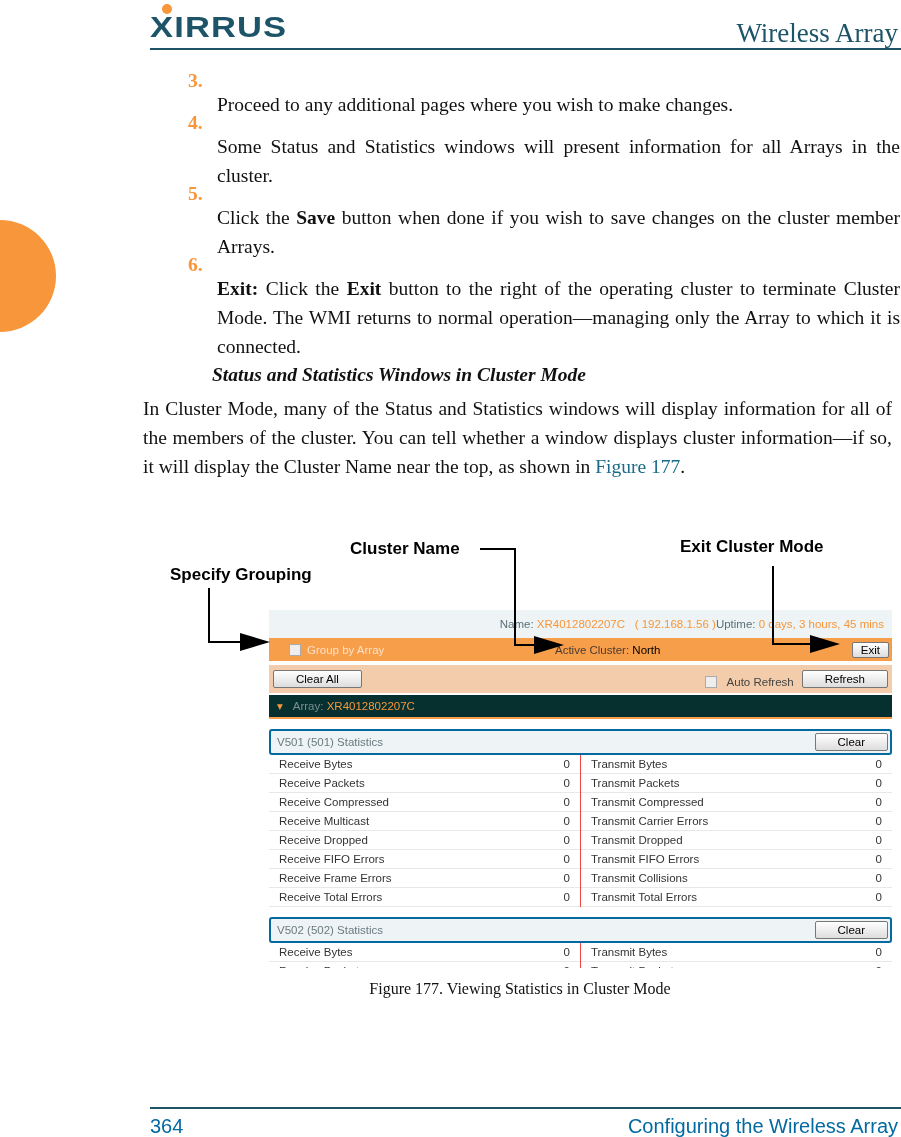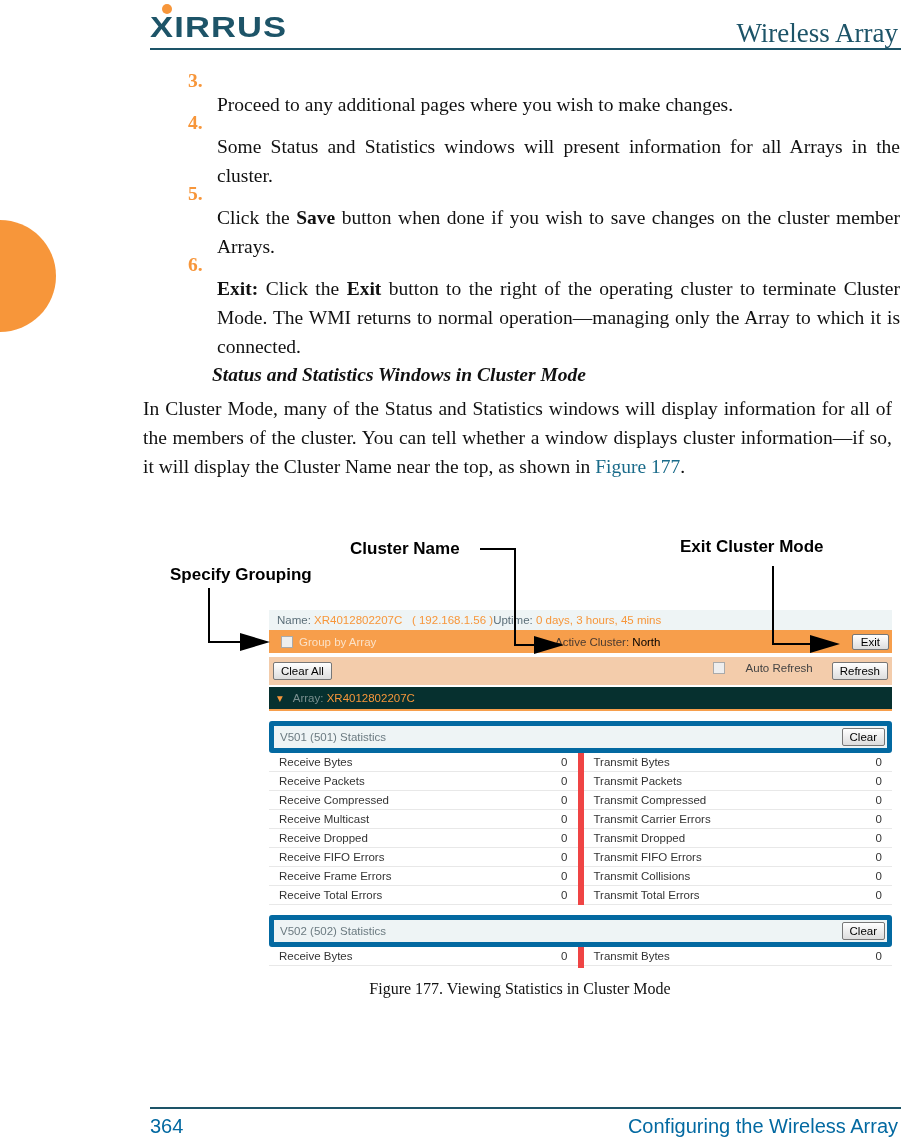--- a/index.html
+++ b/index.html
@@ -13,31 +13,31 @@
   .step{left:150px;width:750px;font-family:"Liberation Serif",serif;font-size:19.5px;line-height:29px;}
   .step .num{position:absolute;left:38px;color:#f7963a;font-weight:bold;}
   .step .txt{position:absolute;left:67px;right:0;text-align:justify;margin-top:24px;}
   .h3{left:165px;top:364px;font-family:"Liberation Serif",serif;font-style:italic;font-weight:bold;font-size:19.5px;margin-left:47px;}
   .para{left:143px;width:749px;top:394px;font-family:"Liberation Serif",serif;font-size:19.5px;line-height:29px;text-align:justify;}
   .link{color:#1a6b8a;}
   .callout{font-family:"Liberation Sans",sans-serif;font-weight:bold;font-size:17px;color:#000;}
   .line{background:#000;position:absolute;}
   .arrow{position:absolute;width:0;height:0;border-top:9px solid transparent;border-bottom:9px solid transparent;border-left:30px solid #000;}
   .shot{left:269px;top:610px;width:623px;height:358px;overflow:hidden;font-family:"Liberation Sans",sans-serif;font-size:11.5px;}
-  .row1{height:20px;background:#eef4f5;display:flex;align-items:center;justify-content:flex-start;padding:0 8px;color:#5b6e78;}
+  .row1{height:28px;background:#eef4f5;display:flex;align-items:center;justify-content:flex-end;padding:0 8px;color:#5b6e78;}
   .orange{color:#f7963a;}
-  .row2{height:23px;background:#f79e4b;display:flex;align-items:center;padding:0 12px;color:#fbe2c8;position:relative;}
+  .row2{height:23px;background:#f79e4b;display:flex;align-items:center;padding:0 20px;color:#fbe2c8;position:relative;}
   .cb{width:10px;height:10px;border:1px solid #aaa;background:#eee;display:inline-block;margin-right:6px;}
-  .btn{border:1px solid #777;background:linear-gradient(#fff,#ddd);color:#000;font-size:11.5px;padding:2px 7px;border-radius:2px;font-family:"Liberation Sans",sans-serif;}
+  .btn{border:1px solid #777;background:linear-gradient(#fff,#ddd);color:#000;font-size:11.5px;padding:2px 22px;border-radius:2px;font-family:"Liberation Sans",sans-serif;}
   .row3{height:28px;background:#f3ccab;display:flex;align-items:center;justify-content:space-between;padding:0 4px;margin-top:4px;}
   .row4{height:22px;background:#06302f;display:flex;align-items:center;padding:0 8px;color:#7a8f8f;margin-top:2px;border-bottom:2px solid #f79e4b;}
-  .sec{margin-top:10px;border:5px solid #0369a1;background:#eef4f5;height:22px;display:flex;align-items:center;justify-content:space-between;padding:0 2px 0 6px;color:#6b7a80;border-radius:3px;gap:46px;}
+  .sec{margin-top:10px;border:2px solid #0369a1;background:#eef4f5;height:22px;display:flex;align-items:center;justify-content:space-between;padding:0 2px 0 6px;color:#6b7a80;border-radius:3px;gap:46px;}
   .grid{display:flex;}
   .col{width:50%;}
-  .col.left{border-right:6px solid #ef4444;}
+  .col.left{border-right:1px solid #ef4444;}
   .cell{height:18px;border-bottom:1px solid #e8e8e8;display:flex;justify-content:space-between;align-items:center;padding:0 10px;color:#333;}
   .caption{left:0;width:1040px;top:980px;text-align:center;font-family:"Liberation Serif",serif;font-size:16px;}
   .foot-rule{left:150px;right:0;top:1107px;height:1.5px;background:#1d5468;}
   .foot-l{left:150px;top:1115px;font-family:"Liberation Sans",sans-serif;font-size:20px;color:#0369a1;}
   .foot-r{right:3px;top:1115px;font-family:"Liberation Sans",sans-serif;font-size:20px;color:#0369a1;}
 </style>
 </head>
 <body>
 
 <div class="abs logo">XIRRUS</div>
@@ -76,21 +76,21 @@
     <span><span>Uptime:</span> <span class="orange">0 days, 3 hours, 45 mins</span></span>
   </div>
   <div class="row2">
     <span class="cb"></span>
     <span>Group by Array</span>
     <span style="position:absolute;left:286px;color:#4a3a30"><span>Active Cluster:</span> <b style="color:#000;font-weight:normal">North</b></span>
     <button class="btn" style="position:absolute;right:3px;padding:1px 8px">Exit</button>
   </div>
   <div class="row3">
     <button class="btn">Clear All</button>
-    <span style="display:flex;align-items:flex-start;gap:19px">
+    <span style="display:flex;align-items:flex-end;gap:8px">
         <span class="cb" style="margin-right:2px"></span>
         <span style="color:#444">Auto Refresh</span>
         <button class="btn">Refresh</button>
       </span>
   </div>
   <div class="row4">
     <span style="color:#f7963a;margin-right:10px">▾</span>
     <span>Array:</span>&nbsp;<span class="orange">XR4012802207C</span>
   </div>
   <div id="sections">

